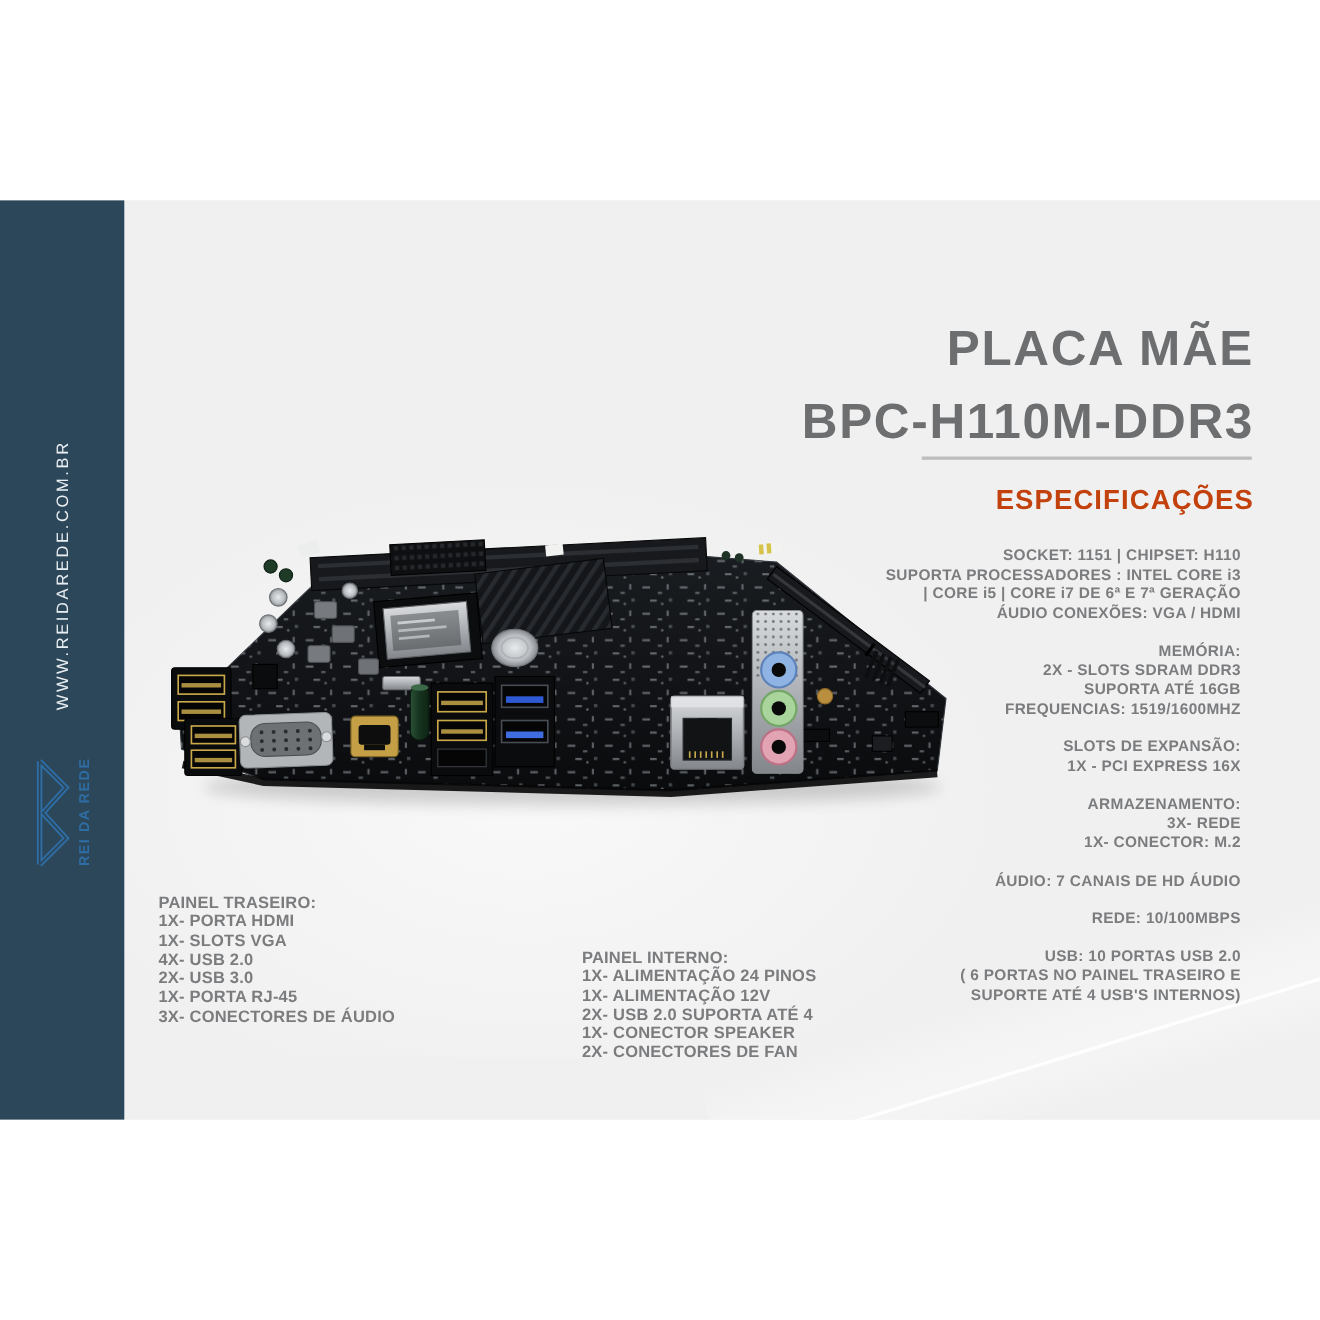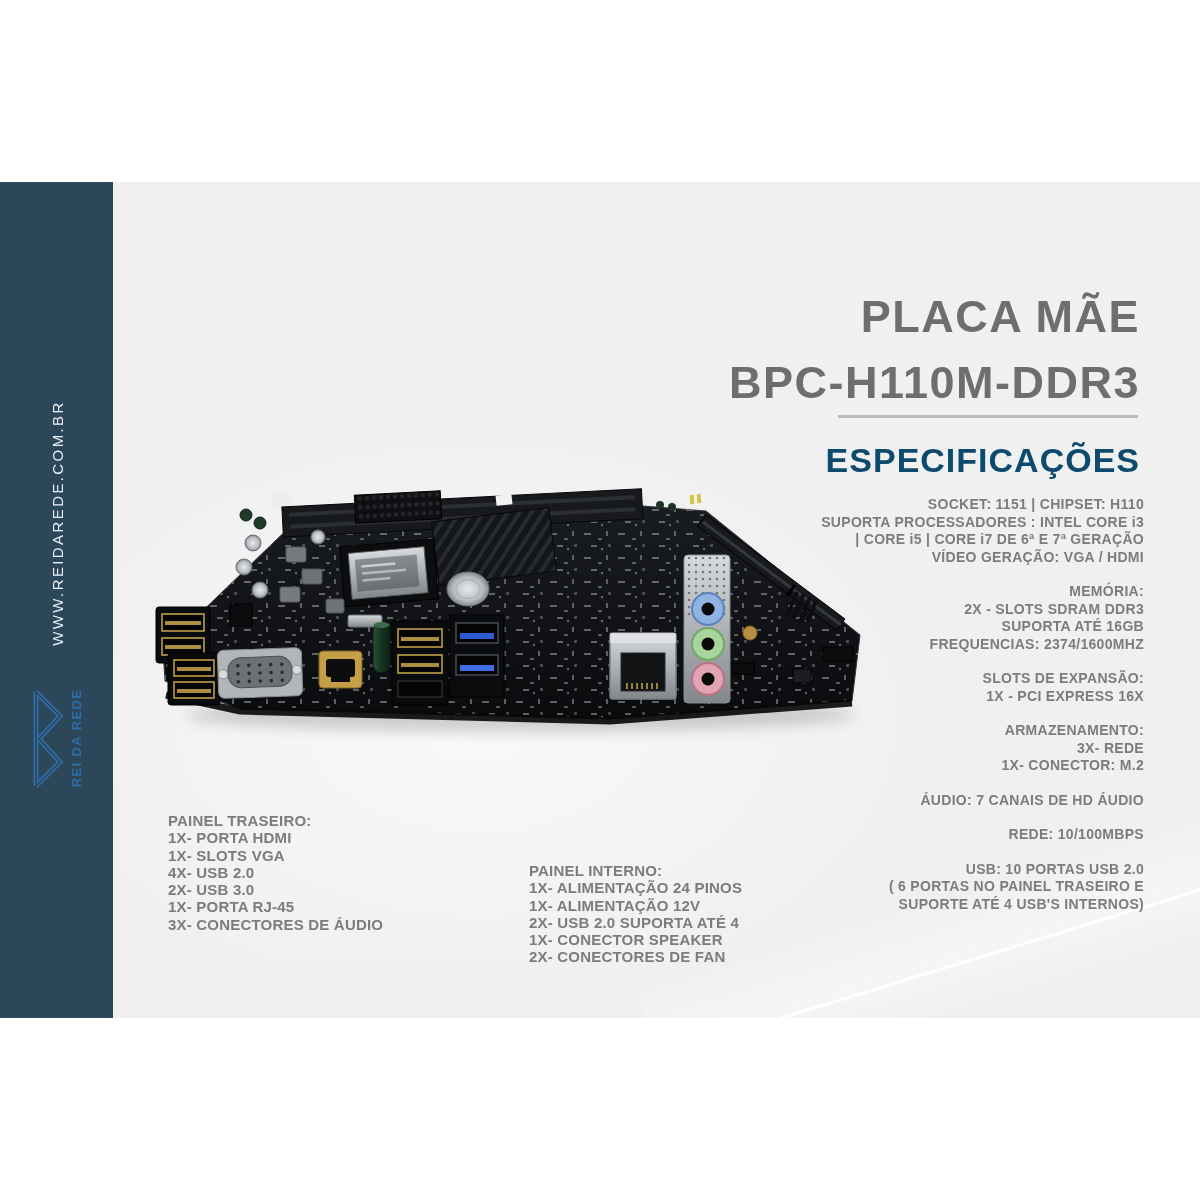--- a/index.html
+++ b/index.html
@@ -51,36 +51,36 @@
     position:absolute;right:60px;top:102px;text-align:right;
     color:#6d6e70;font-weight:700;font-size:45px;line-height:66px;
     letter-spacing:1.5px;white-space:nowrap;
   }
   .title-underline{
     position:absolute;right:62px;top:233px;width:300px;height:3px;
     background:#bdbdc0;
   }
   .subtitle{
     position:absolute;right:60px;top:259px;text-align:center;
-    color:#0c4a6e;font-weight:700;font-size:34px;letter-spacing:1px;
+    color:#c2410c;font-weight:700;font-size:25px;letter-spacing:1px;
     white-space:nowrap;
   }
   .specs{
-    position:absolute;right:56px;top:314px;text-align:right;
+    position:absolute;right:72px;top:314px;text-align:right;
     color:#7b7c7e;font-weight:700;font-size:14px;line-height:17.5px;
     letter-spacing:.3px;
   }
   .spec-block{margin:0 0 17px 0;}
   .spec-line{white-space:nowrap;}
   
   .list{
     position:absolute;color:#7b7c7e;font-weight:700;font-size:15px;
     line-height:17.3px;letter-spacing:.2px;
   }
-  .list.rear{left:168px;top:630px;}
+  .list.rear{left:144px;top:630px;}
   .list.internal{left:529px;top:680px;}
   .li{white-space:nowrap;}
   
   .board{position:absolute;left:140px;top:275px;}
 </style>
 </head>
 <body>
 
 <div class="card">
 
@@ -318,27 +318,27 @@
     <div>BPC-H110M-DDR3</div>
   </div>
   <div class="title-underline"></div>
   <div class="subtitle">ESPECIFICAÇÕES</div>
 
   <div class="specs">
     <div class="spec-block">
       <div class="spec-line">SOCKET: 1151 | CHIPSET: H110</div>
       <div class="spec-line">SUPORTA PROCESSADORES : INTEL CORE i3</div>
       <div class="spec-line">| CORE i5 | CORE i7 DE 6ª E 7ª GERAÇÃO</div>
-      <div class="spec-line">VÍDEO GERAÇÃO: VGA / HDMI</div>
+      <div class="spec-line">ÁUDIO CONEXÕES: VGA / HDMI</div>
     </div>
     <div class="spec-block">
       <div class="spec-line">MEMÓRIA:</div>
       <div class="spec-line">2X - SLOTS SDRAM DDR3</div>
       <div class="spec-line">SUPORTA ATÉ 16GB</div>
-      <div class="spec-line">FREQUENCIAS: 2374/1600MHZ</div>
+      <div class="spec-line">FREQUENCIAS: 1519/1600MHZ</div>
     </div>
     <div class="spec-block">
       <div class="spec-line">SLOTS DE EXPANSÃO:</div>
       <div class="spec-line">1X - PCI EXPRESS 16X</div>
     </div>
     <div class="spec-block">
       <div class="spec-line">ARMAZENAMENTO:</div>
       <div class="spec-line">3X- REDE</div>
       <div class="spec-line">1X- CONECTOR: M.2</div>
     </div>

